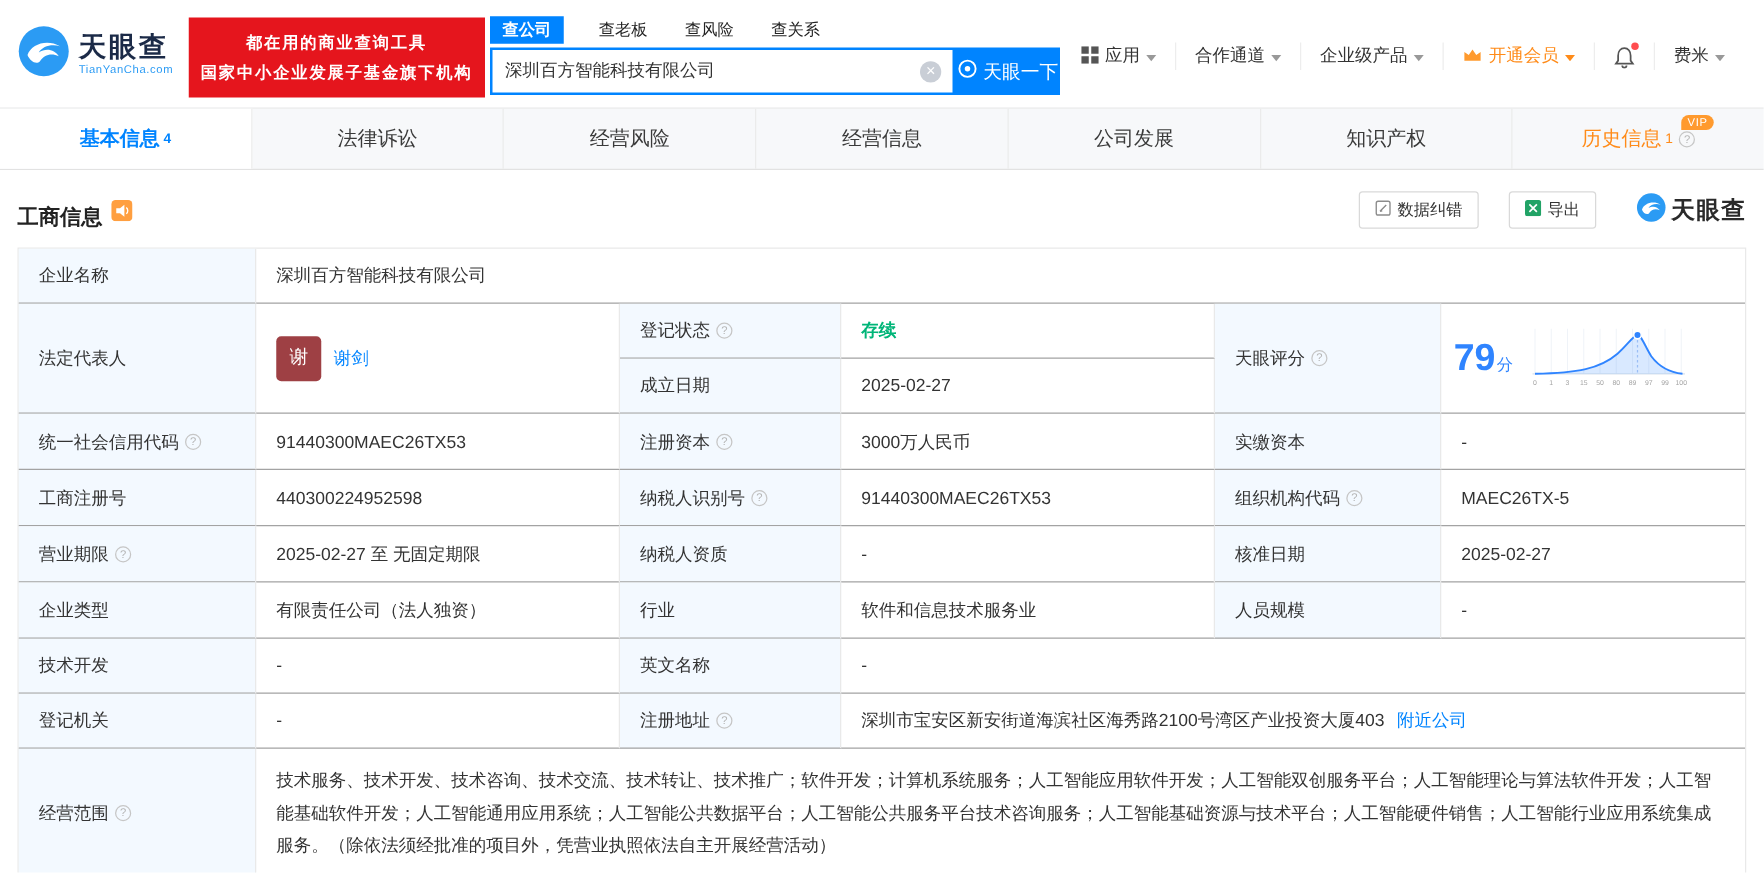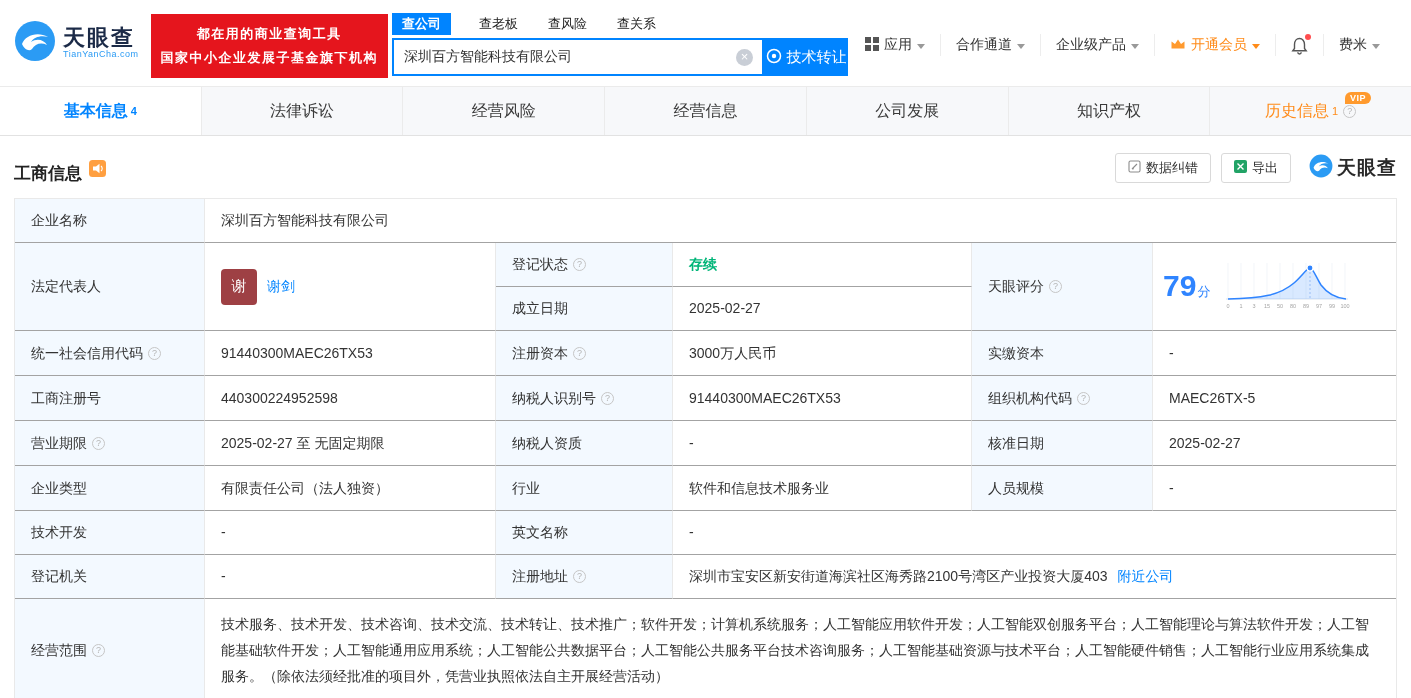--- a/index.html
+++ b/index.html
@@ -45,30 +45,30 @@
     border-bottom:1px solid #e2e2e2; }
   .nav-tab { flex:1; display:flex; align-items:center; justify-content:center; font-size:16px;
     color:#3a3a3a; border-right:1px solid #ebebeb; cursor:pointer; position:relative; }
   .nav-tab:last-child { border-right:none; }
   .nav-tab.active { background:#fff; color:#0084ff; font-weight:bold; }
   .nav-tab.history { color:#ff8b19; }
   .sup { font-size:11px; vertical-align:super; margin-left:3px; }
   .sup.blue { color:#0084ff; }
   .sup.orange { color:#ff8b19; }
   .vip-tag { position:absolute; top:5px; right:40px; background:#ff9a2e; color:#fff; font-size:9px;
-    font-weight:bold; padding:1px 5px; border-radius:6px 6px 6px 0; letter-spacing:.5px; }
+    font-weight:normal; padding:1px 5px; border-radius:6px 6px 6px 0; letter-spacing:.5px; }
   .q-icon { display:inline-block; width:13px; height:13px; border:1px solid #c6c6c6; color:#b5b5b5;
     border-radius:50%; font-size:9px; line-height:11px; text-align:center; margin-left:5px;
     cursor:pointer; flex:none; }
 
   
   .section-head { display:flex; align-items:center; padding:15px 14px 13px 14px; }
   .section-title { font-size:17px; font-weight:bold; color:#222;margin-top:11px; }
   .announce { margin-left:7px; display:flex; }
-  .head-right { margin-left:auto; display:flex; align-items:center; gap:10px; }
+  .head-right { margin-left:auto; display:flex; align-items:center; gap:24px; }
   .h-btn { height:30px; border:1px solid #d9d9d9; border-radius:3px; background:#fff; color:#333;
     font-size:13px; display:flex; align-items:center; gap:5px; padding:0 12px; cursor:pointer;
     font-family:inherit; }
   .wm { display:flex; align-items:center; gap:4px; margin-left:8px; }
   .wm-text { font-size:19px; font-weight:bold; color:#2a2a2a; letter-spacing:1px; }
 
   
   .table { margin:0 14px; border:1px solid #e9e9e9; display:grid;
     grid-template-columns:190px 291px 177px 299px 181px 1fr;
     grid-template-rows:44px 44px 44px 45px 45px 45px 45px 44px 44px auto;
@@ -123,21 +123,21 @@
         <input type="text" value="深圳百方智能科技有限公司" style="">
         <span class="clear-btn">×</span>
       </div>
       <button class="search-btn">
         <span>
           <svg width="16" height="16" viewBox="0 0 16 16">
               <circle cx="8" cy="8" r="6.5" fill="none" stroke="#fff" stroke-width="1.5"></circle>
               <circle cx="8" cy="8" r="2.2" fill="#fff"></circle>
             </svg>
         </span>
-        <span>技术转让</span>
+        <span>天眼一下</span>
       </button>
     </div>
   </div>
 
   <nav class="top-menu">
     <div class="menu-item">
       <span>
         <svg width="14" height="14" viewBox="0 0 14 14">
             <rect width="6" height="6" fill="#555"></rect>
             <rect x="8" width="6" height="6" fill="#555"></rect>

